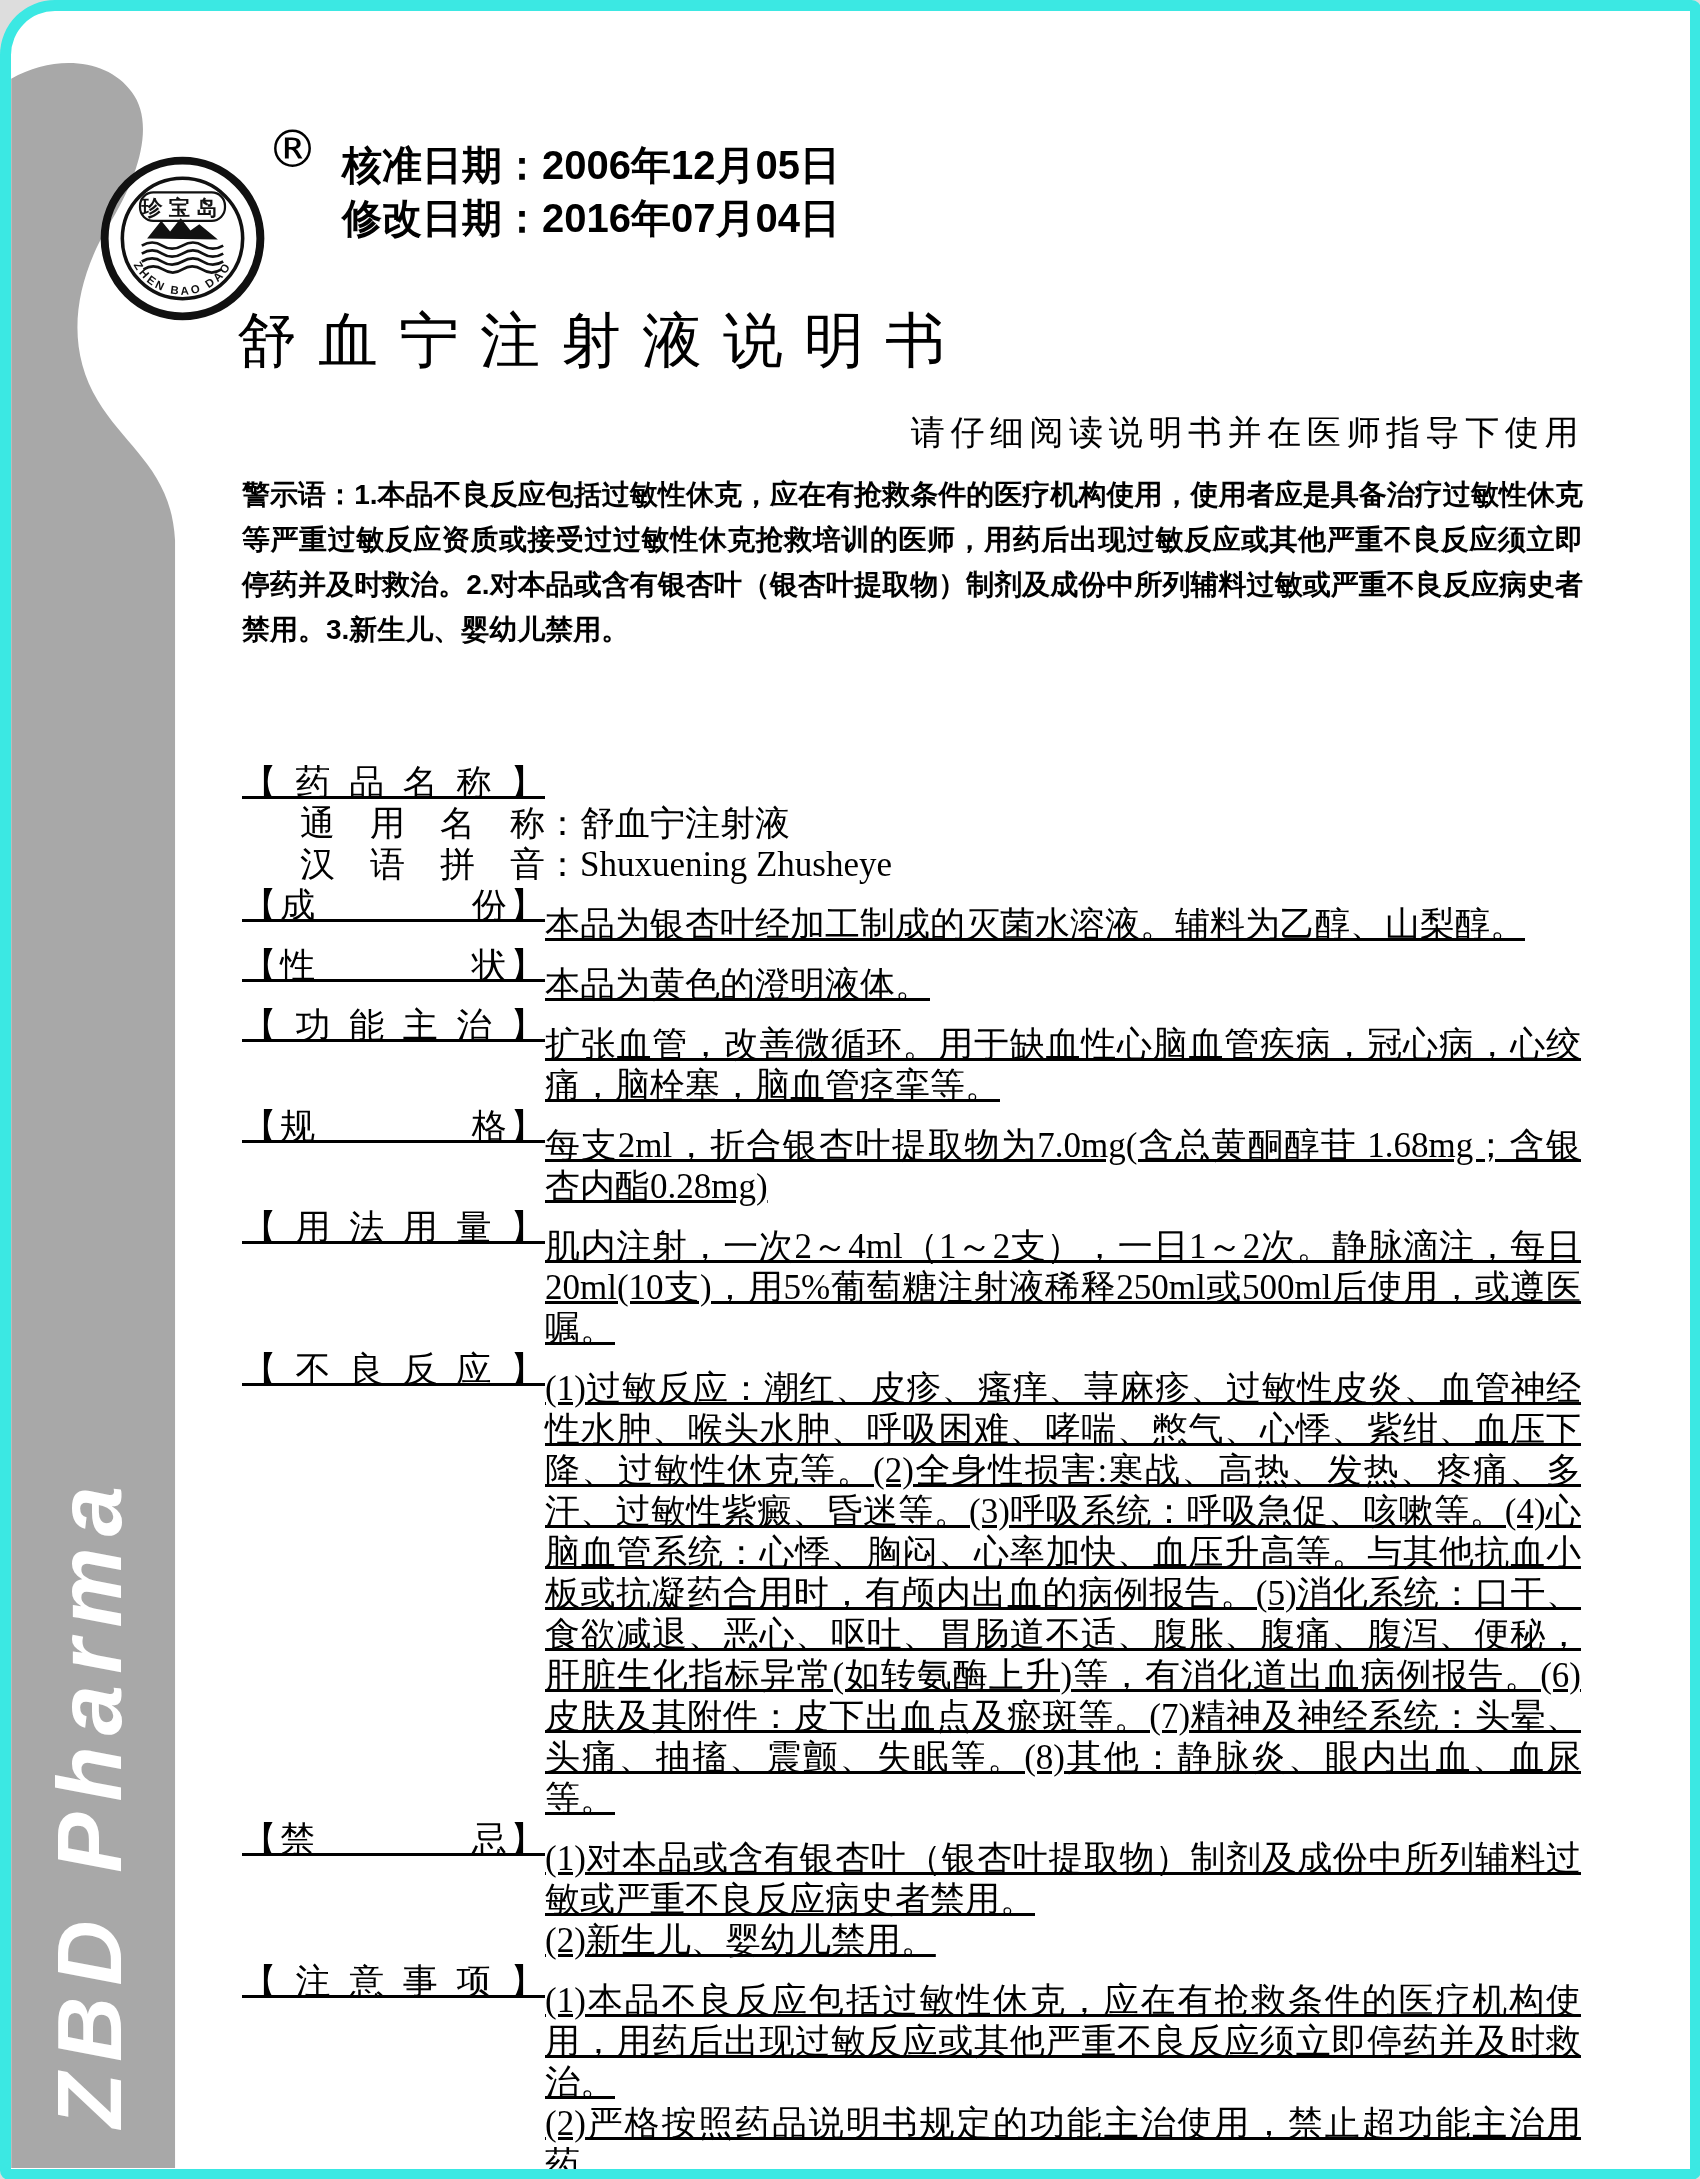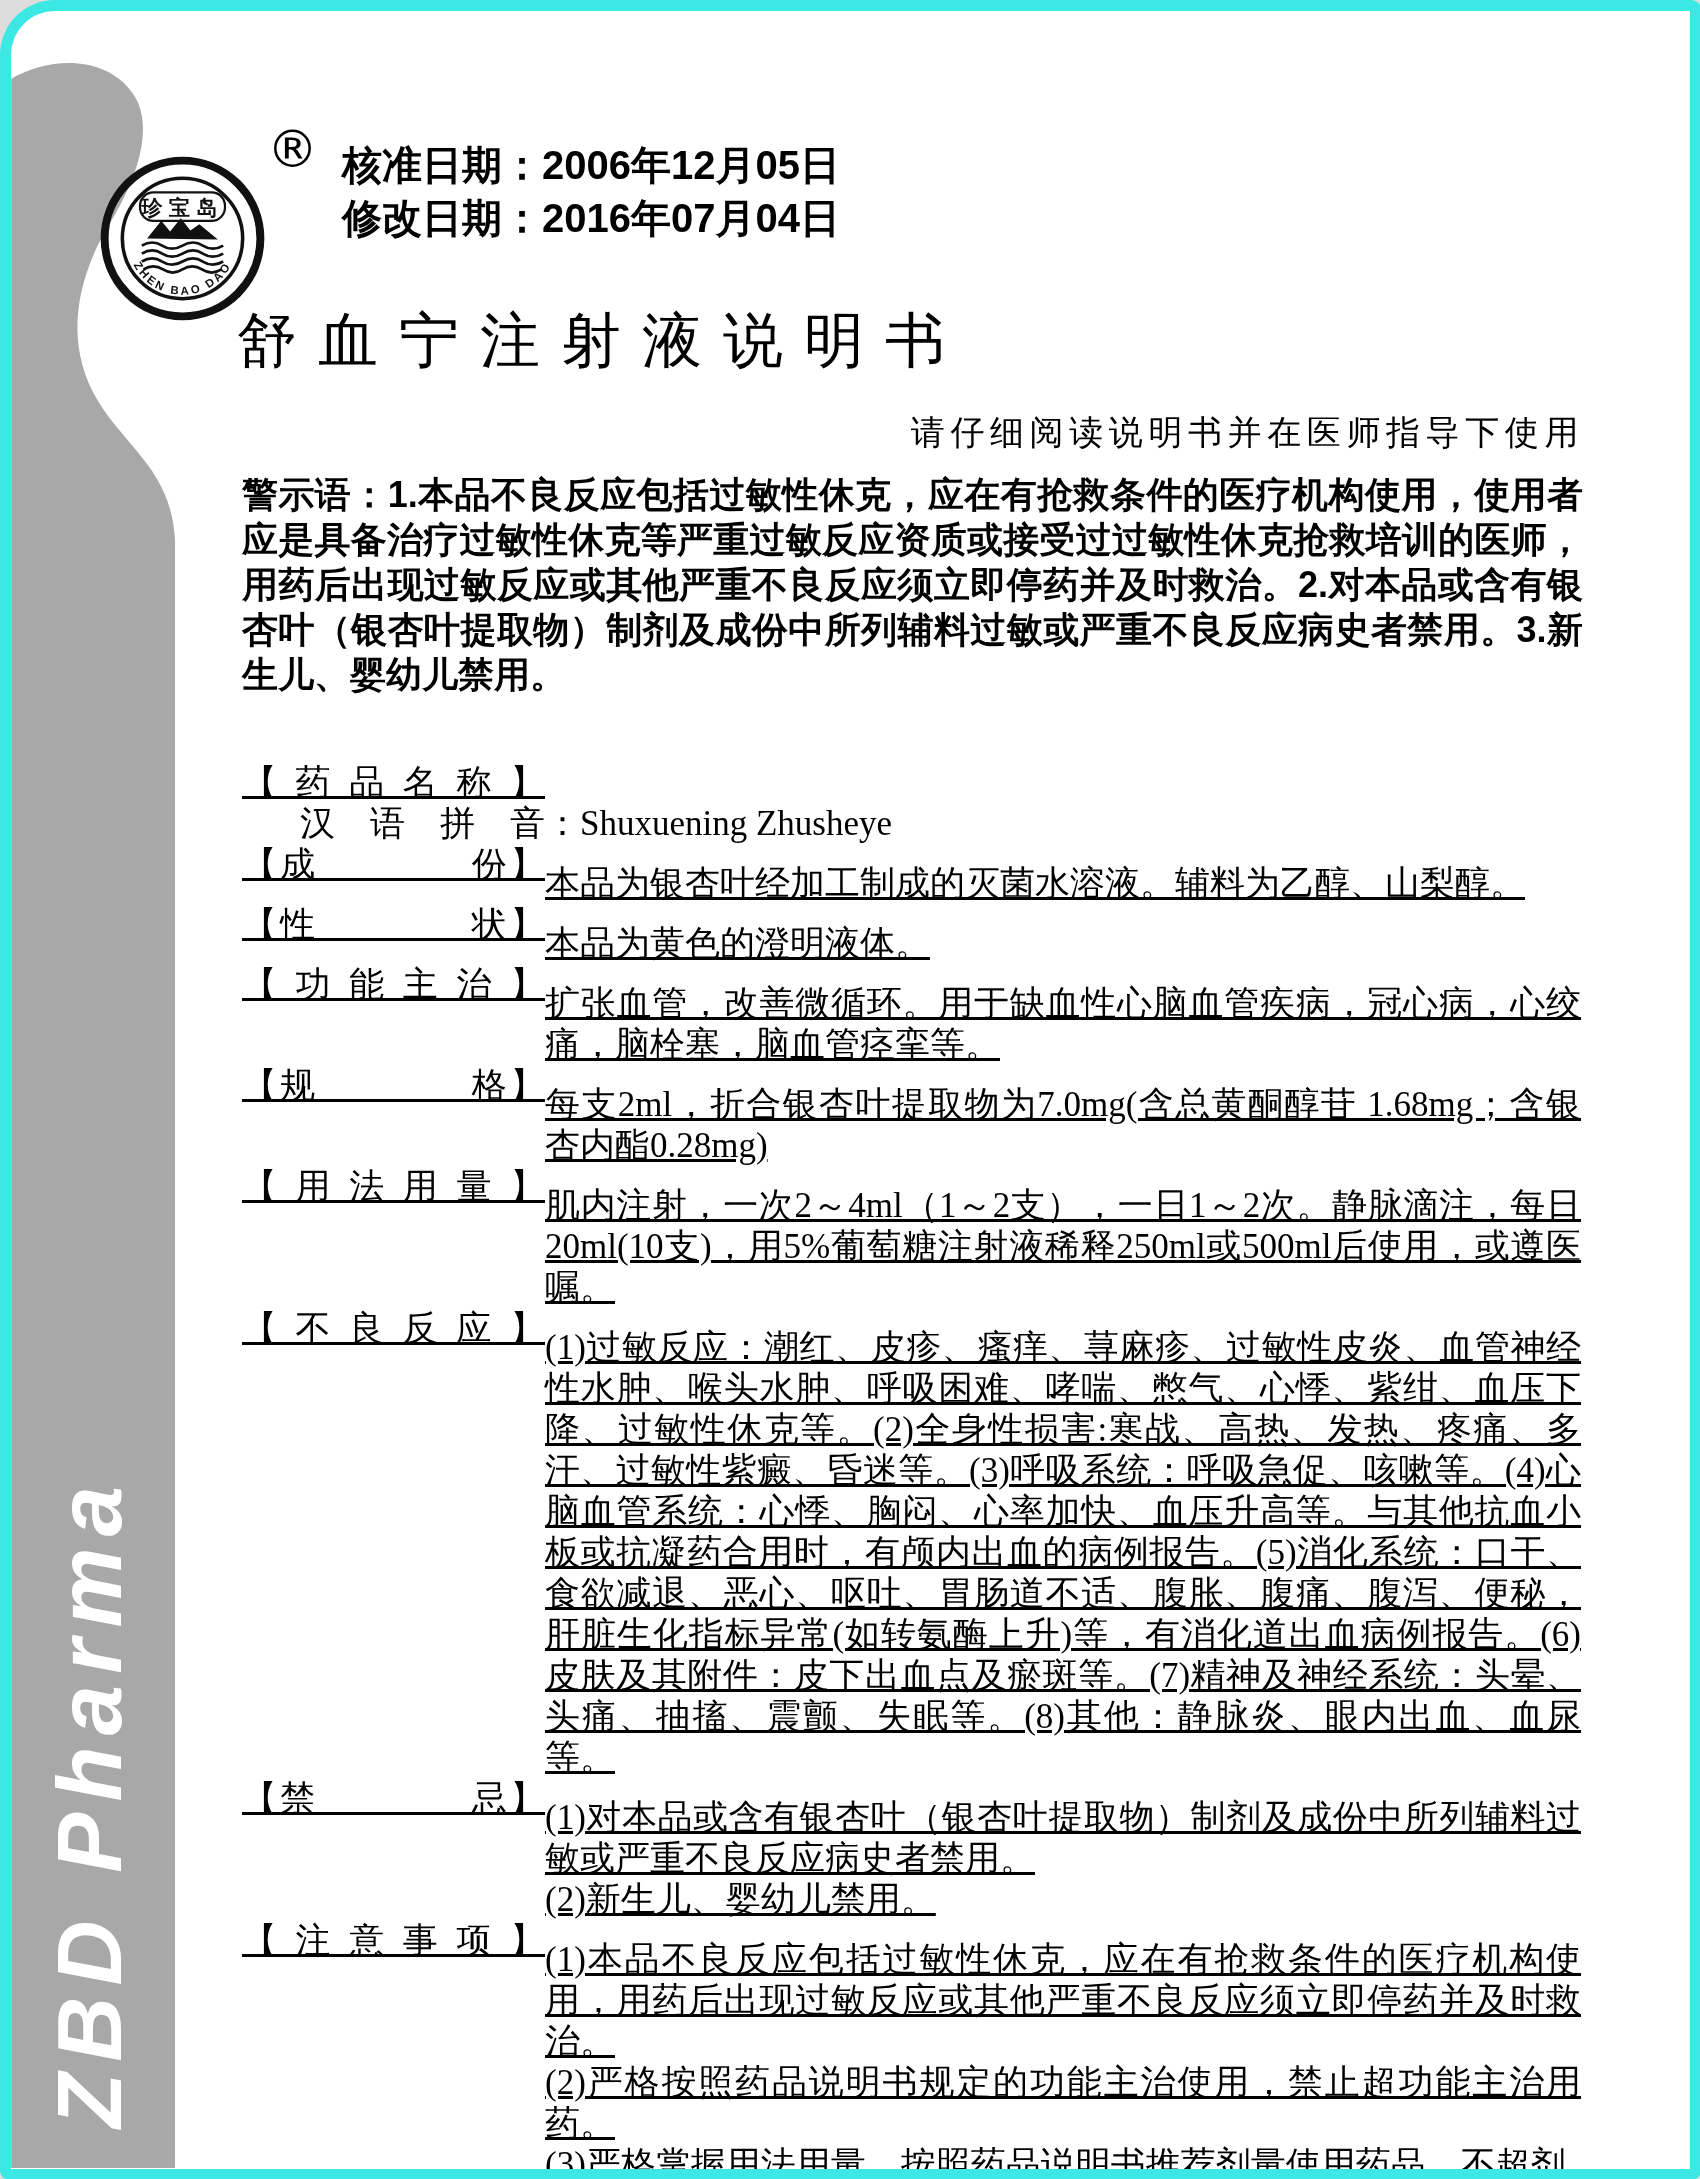--- a/index.html
+++ b/index.html
@@ -32,21 +32,21 @@
     position:absolute; left:226px; top:290px; width:1347px;
     font-size:60px; letter-spacing:21px; white-space:nowrap;
   }
   .subtitle{
     position:absolute; left:226px; top:399px; width:1347px;
     text-align:right; font-size:34px; letter-spacing:5.6px; white-space:nowrap;
   }
   .warning{
     position:absolute; left:231px; top:461px; width:1341px;
     font-family:"Liberation Sans","DejaVu Sans",sans-serif;
-    font-weight:700; font-size:36px; line-height:45px; text-align:justify;
+    font-weight:700; font-size:28px; line-height:45px; text-align:justify;
   }
   .body{
     position:absolute; left:231px; top:751px; width:1341px;
     font-size:35px; line-height:41px;
   }
   .sec{display:flex; align-items:flex-start;text-decoration:underline;}
   .sec-label{
     flex:0 0 303px; width:303px;
     text-align:justify; text-align-last:justify; white-space:nowrap;
   }
@@ -95,20 +95,21 @@
     <div class="title">舒血宁注射液说明书</div>
     <div class="subtitle">请仔细阅读说明书并在医师指导下使用</div>
 
     <div class="warning">警示语：1.本品不良反应包括过敏性休克，应在有抢救条件的医疗机构使用，使用者应是具备治疗过敏性休克等严重过敏反应资质或接受过过敏性休克抢救培训的医师，用药后出现过敏反应或其他严重不良反应须立即停药并及时救治。2.对本品或含有银杏叶（银杏叶提取物）制剂及成份中所列辅料过敏或严重不良反应病史者禁用。3.新生儿、婴幼儿禁用。</div>
 
     <div class="body">
 
       <div class="sec">
         <span class="sec-label">【药品名称】</span>
       </div>
+      <div class="subline">通　用　名　称：舒血宁注射液</div>
       <div class="subline">汉　语　拼　音：Shuxuening Zhusheye</div>
 
       <div class="sec">
         <span class="sec-label">【成　　　　份】</span>
         <div class="sec-body">本品为银杏叶经加工制成的灭菌水溶液。辅料为乙醇、山梨醇。</div>
       </div>
 
       <div class="sec">
         <span class="sec-label">【性　　　　状】</span>
         <div class="sec-body">本品为黄色的澄明液体。</div>

